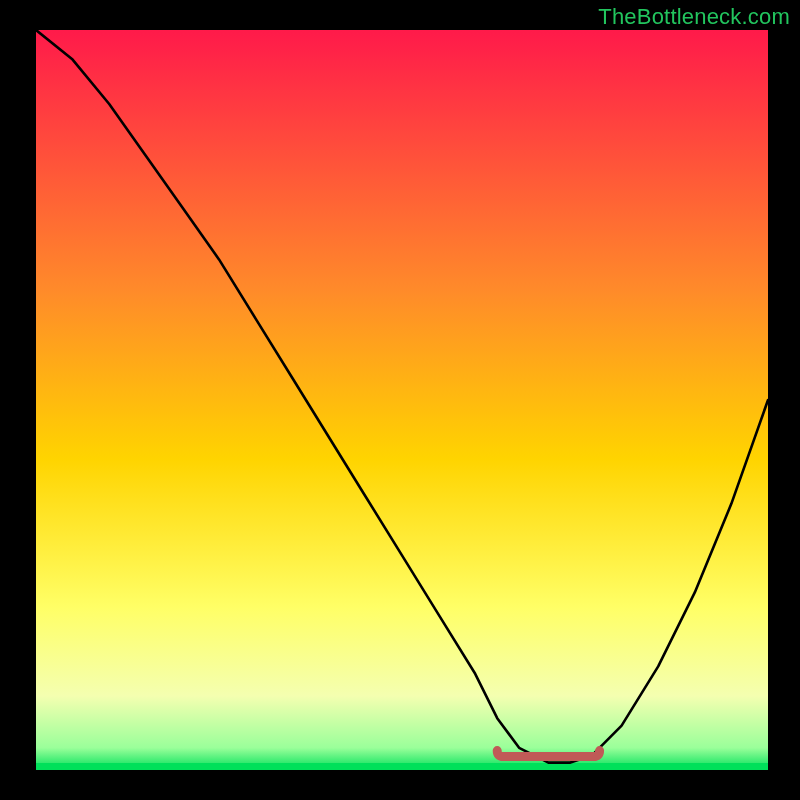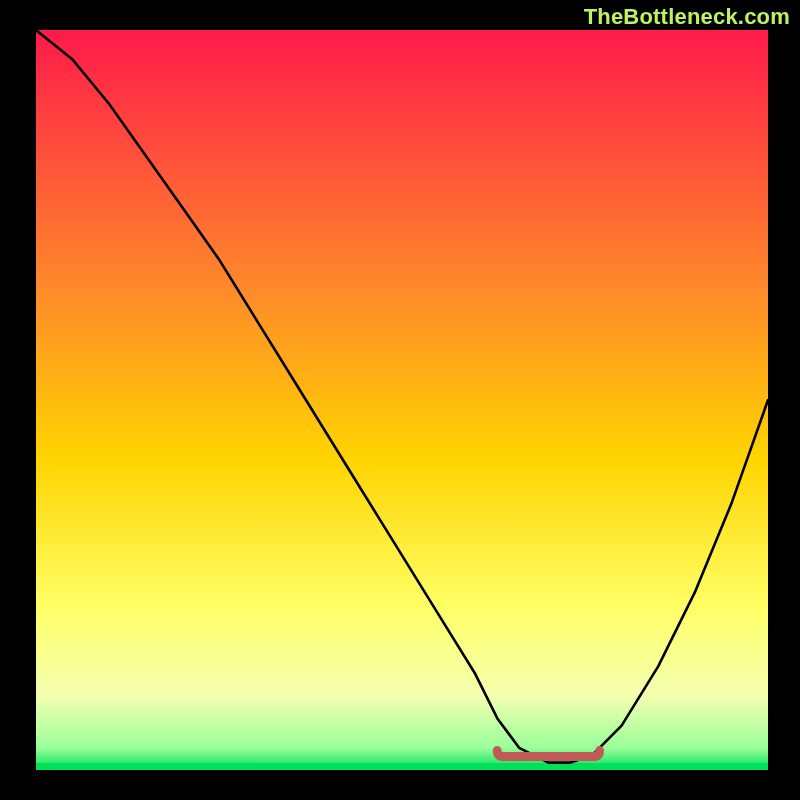--- a/index.html
+++ b/index.html
@@ -14,23 +14,23 @@
   .frame {
     position: relative;
     width: 800px;
     height: 800px;
     background: #000;
   }
   .watermark {
     position: absolute;
     top: 4px;
     right: 10px;
-    color: #bef264;
+    color: #22c55e;
     font-size: 22px;
-    font-weight: 700;
+    font-weight: 400;
     letter-spacing: 0.2px;
     z-index: 5;
   }
   .plot {
     position: absolute;
     left: 36px;
     top: 30px;
     width: 732px;
     height: 740px;
   }

